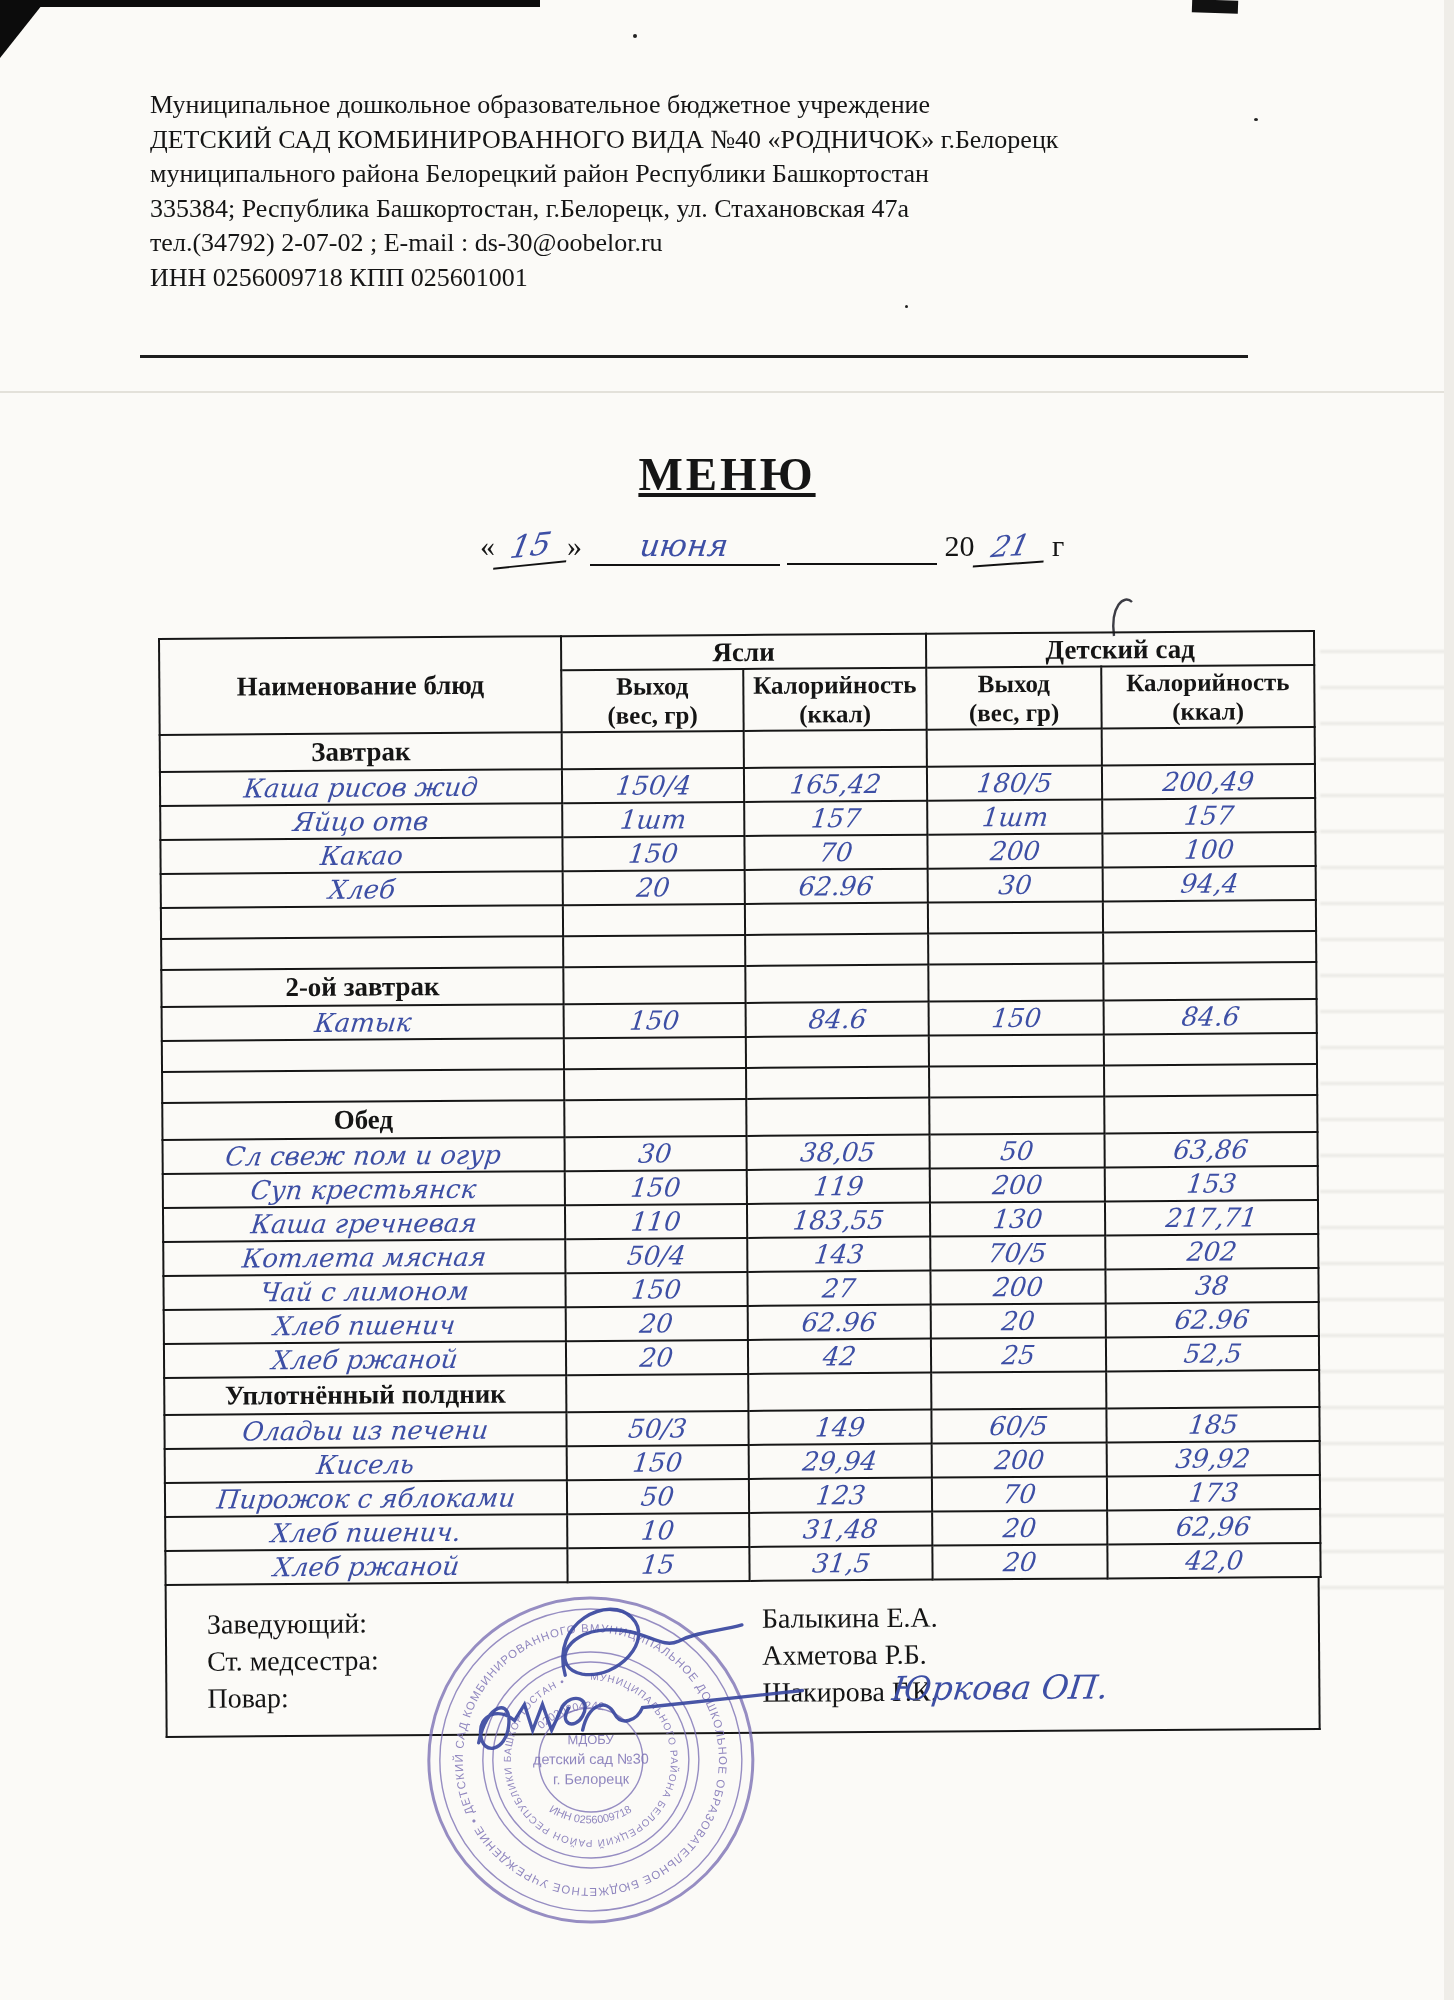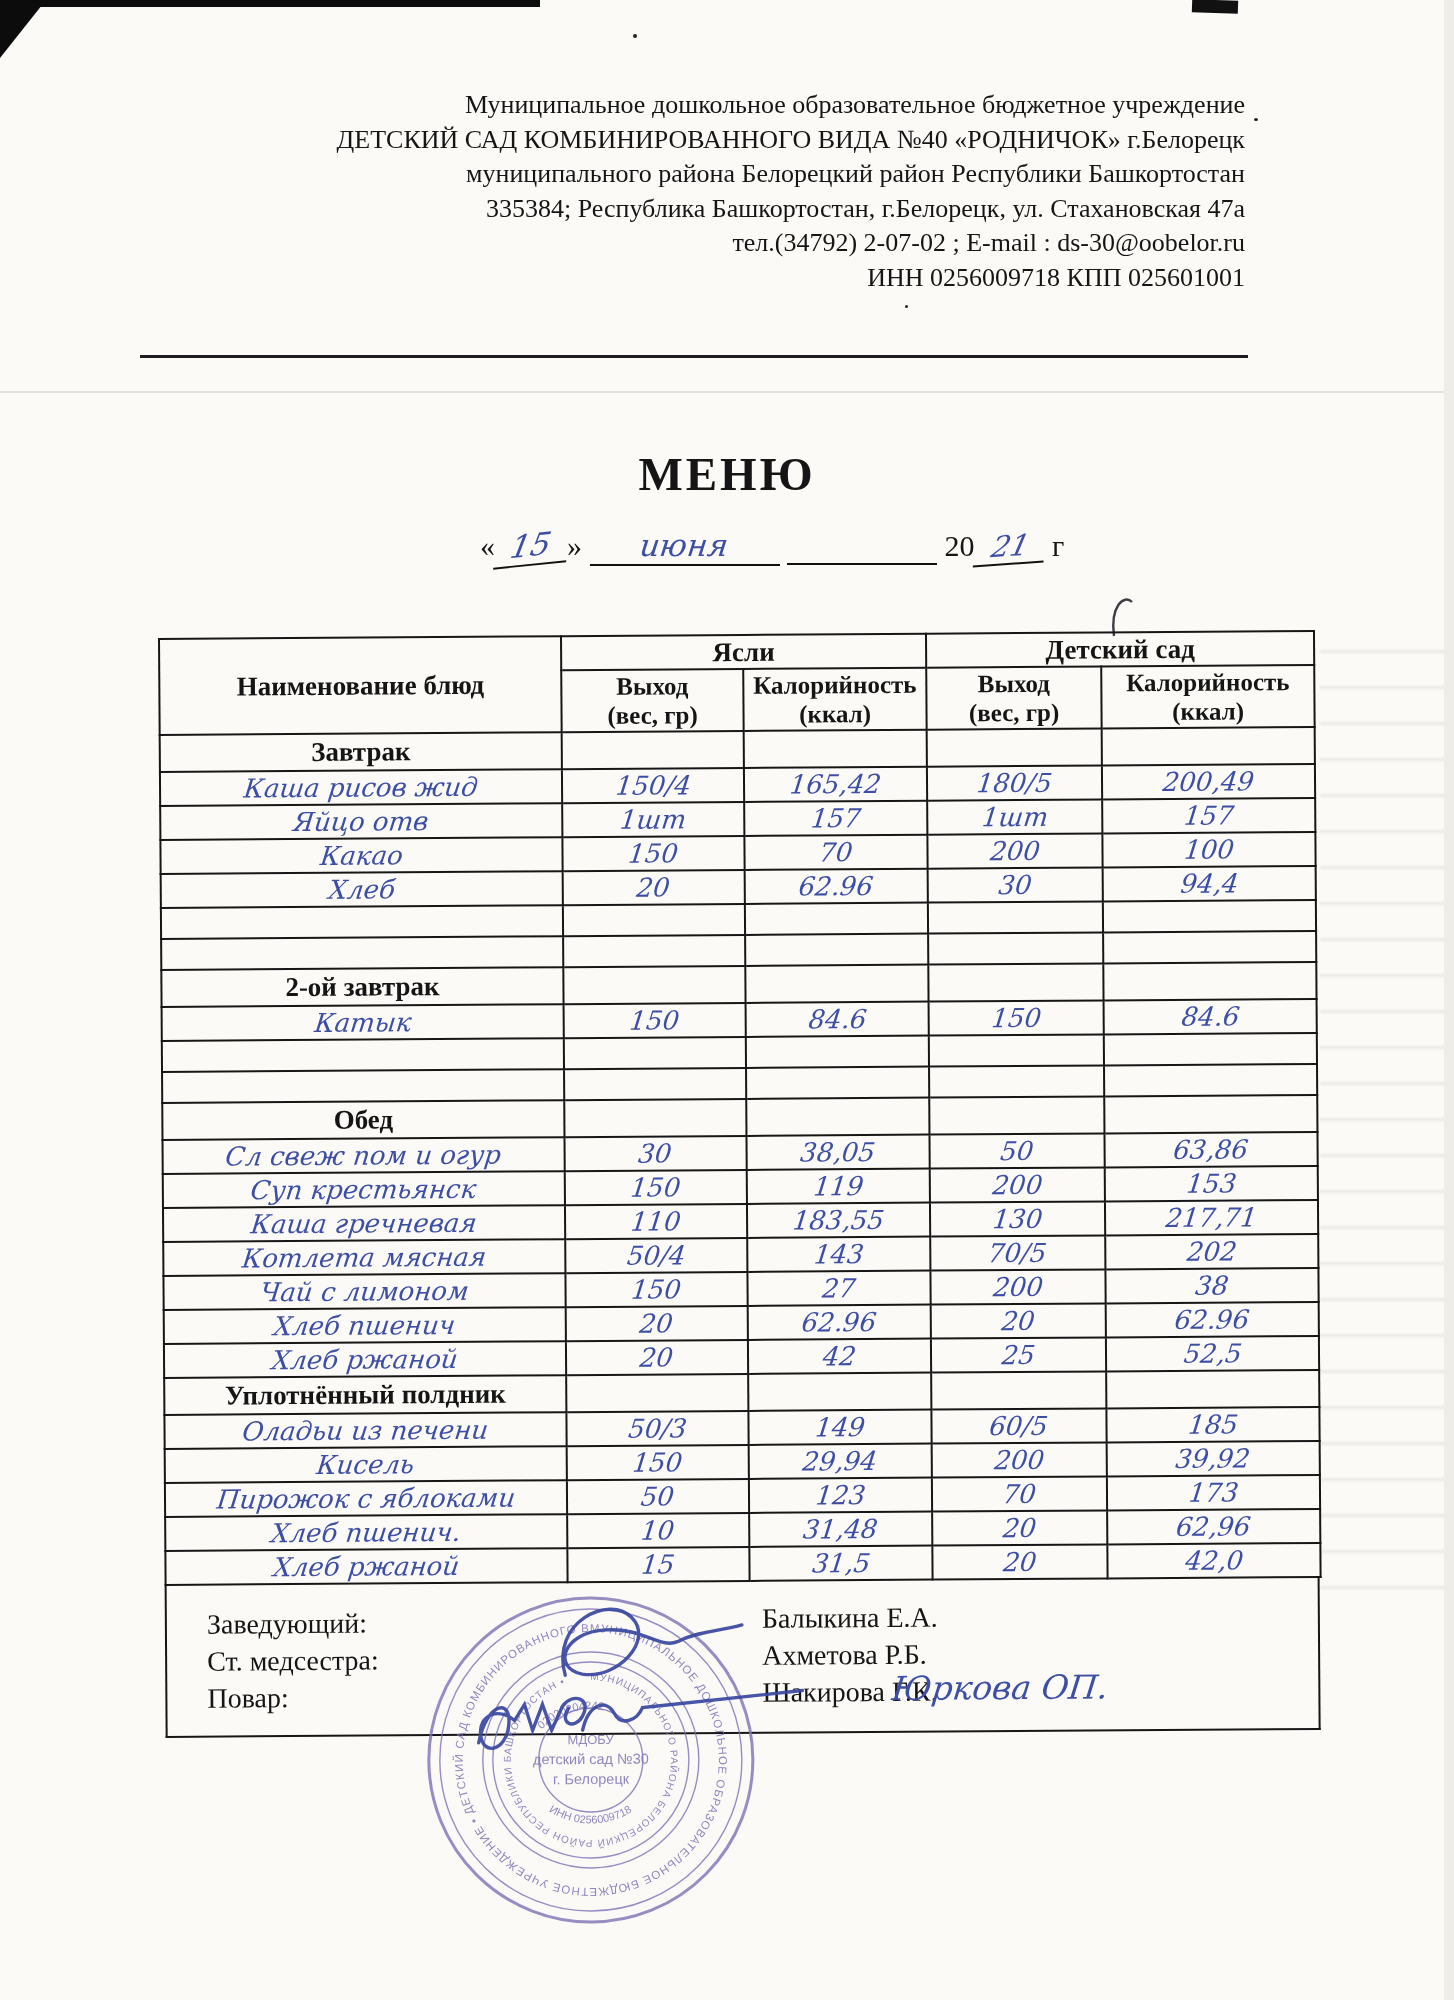--- a/index.html
+++ b/index.html
@@ -9,26 +9,26 @@
   .a-topstrip{position:absolute;left:0;top:0;width:540px;height:7px;background:#0c0c0c;}
   .a-wedge{position:absolute;left:0;top:0;width:0;height:0;border-top:58px solid #0c0c0c;border-right:46px solid transparent;}
   .a-mark-tr{position:absolute;left:1192px;top:0;width:46px;height:13px;background:#111;transform:rotate(2deg);}
   .speck{position:absolute;background:#222;border-radius:50%;}
   .crease{position:absolute;left:0;top:391px;width:1454px;height:2px;background:#e3e1da;}
   .bleed{position:absolute;right:6px;top:650px;width:128px;height:960px;
          background:repeating-linear-gradient(180deg,rgba(150,148,140,.16) 0 3px,transparent 3px 36px);
          filter:blur(1.2px);}
   .edge-r{position:absolute;right:0;top:0;width:10px;height:2000px;background:#efede8;}
   
-  .doc-header{position:absolute;left:150px;top:88px;width:1095px;text-align:right;
+  .doc-header{position:absolute;left:150px;top:88px;width:1095px;text-align:left;
               font-size:26px;line-height:34.5px;}
   .rule{position:absolute;left:140px;top:355px;width:1108px;height:3px;background:#1d1d1d;}
   
   .menu-title{position:absolute;left:0;top:447px;width:1454px;text-align:center;
-              font-size:47px;font-weight:bold;letter-spacing:3px;}
+              font-size:47px;font-weight:bold;letter-spacing:3px;text-decoration:underline;}
   .date-line{position:absolute;left:480px;top:527px;font-size:30px;white-space:nowrap;}
   .u{display:inline-block;border-bottom:2.5px solid #111;text-align:center;}
   .hw{font-family:"DejaVu Serif",serif;font-style:italic;color:#3d4fa5;display:inline-block;transform:skewX(-7deg);}
   .hw15{width:72px;font-size:31px;transform:skewX(-10deg) rotate(-6deg);}
   .hwm{width:190px;font-size:31px;}
   .ublank{width:150px;}
   .hw21{width:70px;font-size:29px;transform:skewX(-10deg) rotate(-4deg);}
   
   #sheet{position:absolute;left:158px;top:638px;width:1160px;transform:rotate(-0.4deg);transform-origin:0 0;}
   table.menu{border-collapse:collapse;table-layout:fixed;width:1155px;}

